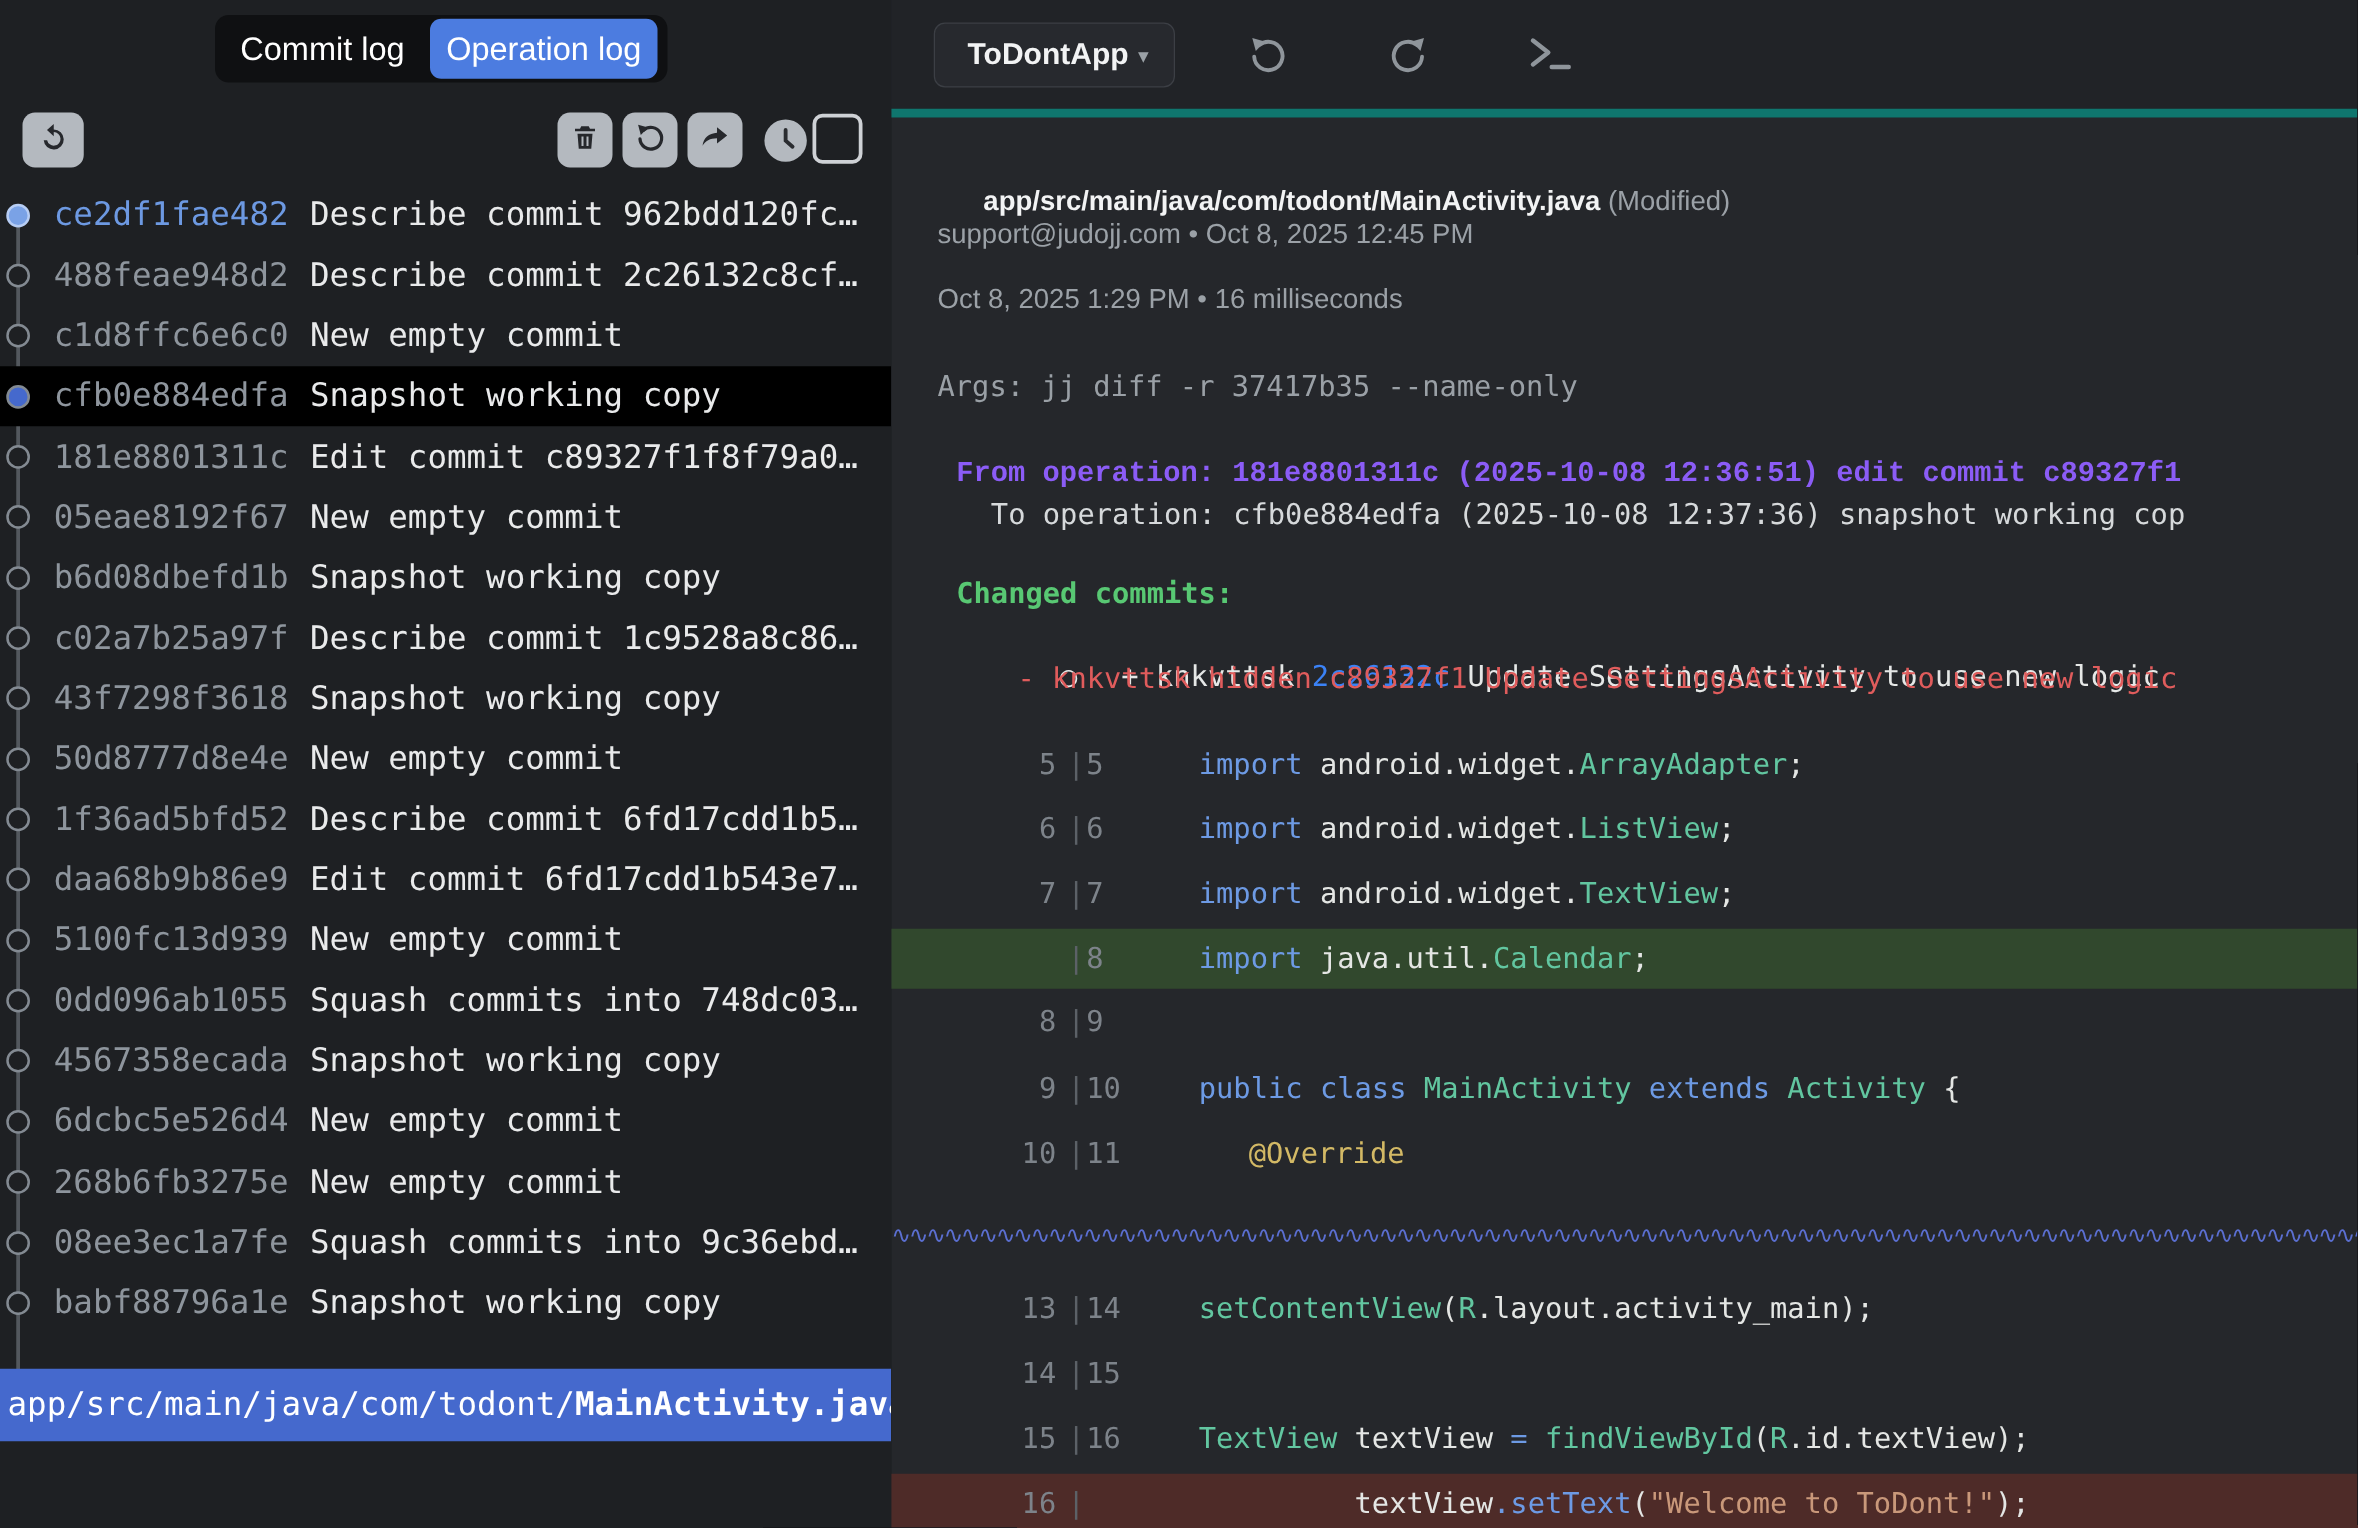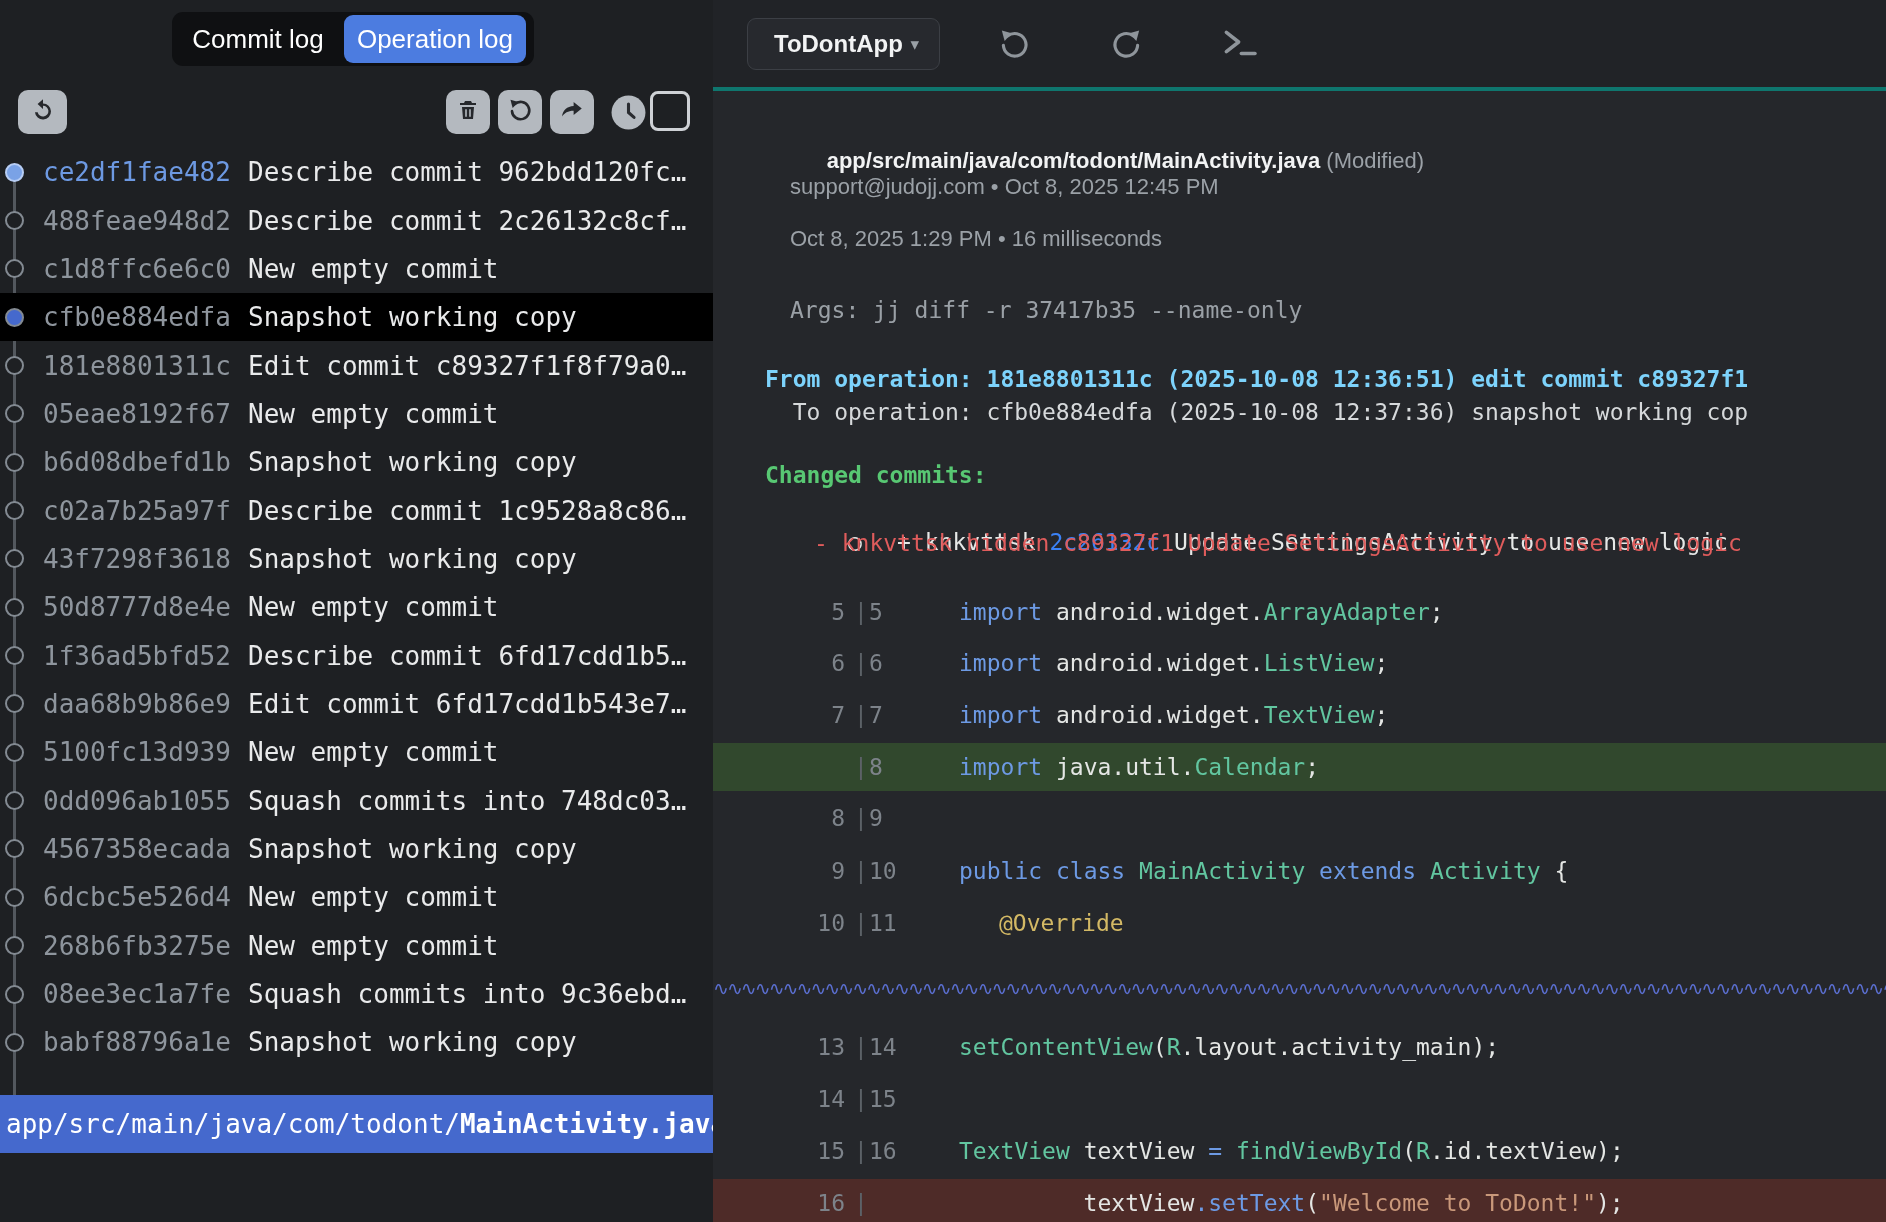--- a/index.html
+++ b/index.html
@@ -30,35 +30,35 @@
   .node.current{background:#7aa2e6;border-color:#b7cdf4;}
   .op-id{display:inline-block;margin-left:43px;width:188px;color:#8e959d;}
   .op-id.current{color:#6d99e2;}
   .op-desc{margin-left:17px;color:#e9eaeb;overflow:hidden;text-overflow:ellipsis;white-space:nowrap;max-width:460px;}
   #file-bar{position:absolute;left:0;top:1095px;width:713px;height:58px;background:#4569cd;display:flex;align-items:center;overflow:hidden;white-space:pre;font-size:26px;color:#fff;}
   #file-bar .prefix{margin-left:6px;}
   #file-bar .fname{font-weight:bold;}
 
   
   #right-panel{position:absolute;left:713px;top:0;width:1173px;height:1222px;background:#25272b;overflow:hidden;}
-  #right-toolbar{position:absolute;left:0;top:0;width:100%;height:87px;background:#212327;border-bottom:4px solid #0f766e;}
+  #right-toolbar{position:absolute;left:0;top:0;width:100%;height:87px;background:#212327;border-bottom:7px solid #0f766e;}
   #repo-button{position:absolute;left:34px;top:18px;width:193px;height:52px;box-sizing:border-box;background:#27292e;border:1.5px solid #3c3f45;border-radius:9px;display:flex;align-items:center;}
   #repo-button .label{margin-left:26px;color:#f2f3f4;font-size:24px;font-weight:bold;}
   #repo-button .caret{margin-left:auto;margin-right:20px;color:#9aa0a6;font-size:17px;}
   .tb-icon{position:absolute;top:27px;width:34px;height:34px;}
   #tb-undo{left:284px;} #tb-redo{left:397px;} #tb-terminal{left:509px;}
 
-  .hdr-line{position:absolute;left:37px;white-space:pre;margin-left:40px;}
+  .hdr-line{position:absolute;left:37px;white-space:pre;}
   #file-line{top:122px;font-size:22px;color:#f2f3f4;font-weight:bold;}
   #file-line .status{font-weight:normal;color:#9ba1a7;}
   #author-line,#opmeta-line{font-size:22px;color:#9ba1a7;}
   #author-line{top:174px;} #opmeta-line{top:226px;}
   #args-line{top:297px;font-size:23px;color:#9aa0a6;}
   .oprange{position:absolute;left:52px;font-size:23px;line-height:33px;white-space:pre;}
-  #from-op{top:363px;color:#7dd3fc;font-weight:bold;}
+  #from-op{top:363px;color:#8b5cf6;font-weight:bold;font-family:Liberation Mono, monospace;}
   #to-op{top:396px;color:#d6d9db;}
   #changed-label{position:absolute;left:52px;top:462px;font-size:23px;color:#58c873;font-weight:bold;white-space:pre;}
   .cc-line{position:absolute;font-size:23px;line-height:32px;white-space:pre;}
   #cc-add{left:52px;top:494px;color:#e6e8e7;}
   #cc-add .bullet{display:inline-block;width:49px;color:#e6e8e7;}
   #cc-add .hash{color:#3b82f6;}
   #cc-del{left:101px;top:527px;color:#e05c5c;}
 
   #diff-area{position:absolute;left:0;top:560px;width:100%;height:662px;}
   .diff-row{position:absolute;left:0;width:100%;height:48px;line-height:48px;font-family:"DejaVu Sans Mono",monospace;font-size:23px;white-space:pre;}

